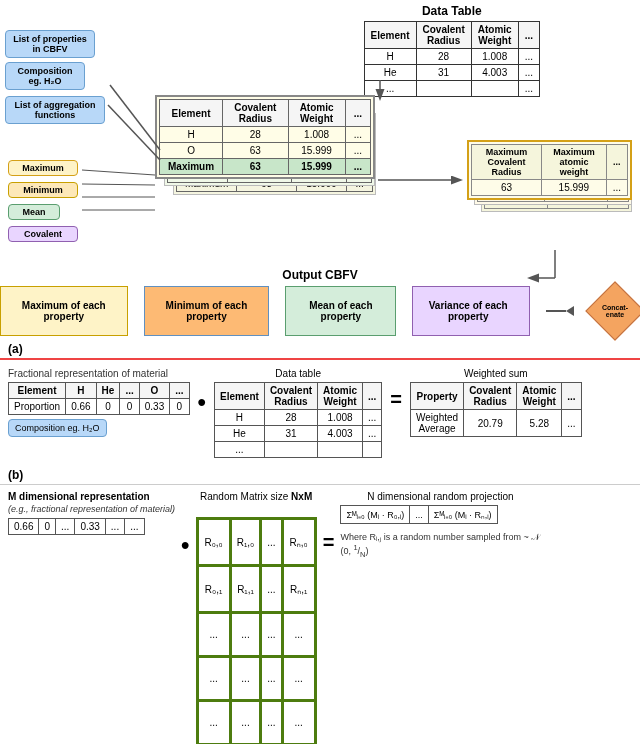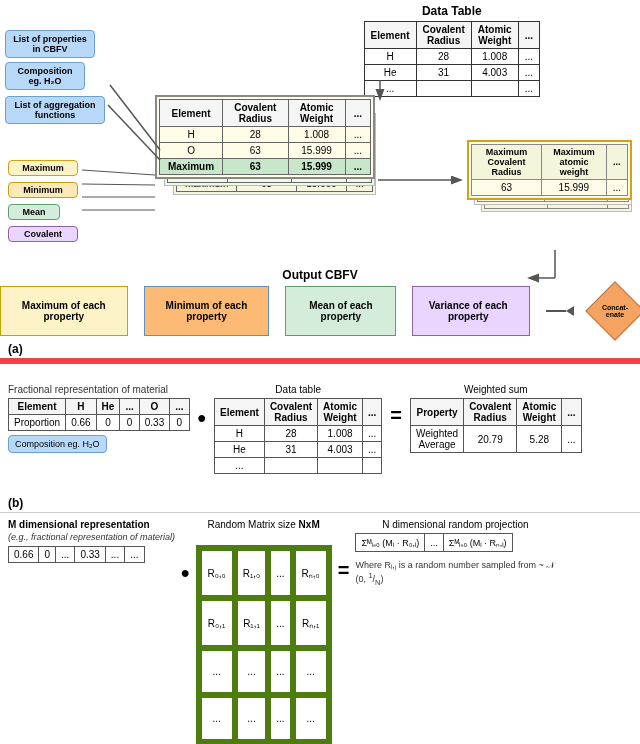--- a/index.html
+++ b/index.html
@@ -90,22 +90,22 @@
     }
     .output-box.yellow { background: #fef3c7; border-color: #c8a000; }
     .output-box.blue { background: #fdba74; border-color: #6090c0; }
     .output-box.green { background: #d4edda; border-color: #5a9e6f; }
     .output-box.purple { background: #e9d5ff; border-color: #9060b0; padding-left: 6px; }
 
     
     .section-b {
       position: relative;
       width: 640px;
-      padding: 20px 8px;
-      border-top: 6px solid #ef4444;
+      padding: 8px 8px;
+      border-top: 2px solid #ef4444;
     }
 
     .small-table {
       border-collapse: collapse;
       font-size: 10px;
     }
     .small-table th, .small-table td {
       border: 1px solid #555;
       padding: 2px 5px;
       text-align: center;
@@ -146,21 +146,21 @@
       border-top: 1px solid #ccc;
     }
 
     .matrix-bracket-table {
       border-collapse: collapse;
       font-size: 10px;
     }
     .matrix-bracket-table td {
       padding: 15px 5px;
       text-align: center;
-      border: 6px solid #4d7c0f;
+      border: 3px solid #4d7c0f;
     }
 
     
     .svg-overlay {
       position: absolute;
       top: 0;
       left: 0;
       width: 100%;
       height: 100%;
       pointer-events: none;

